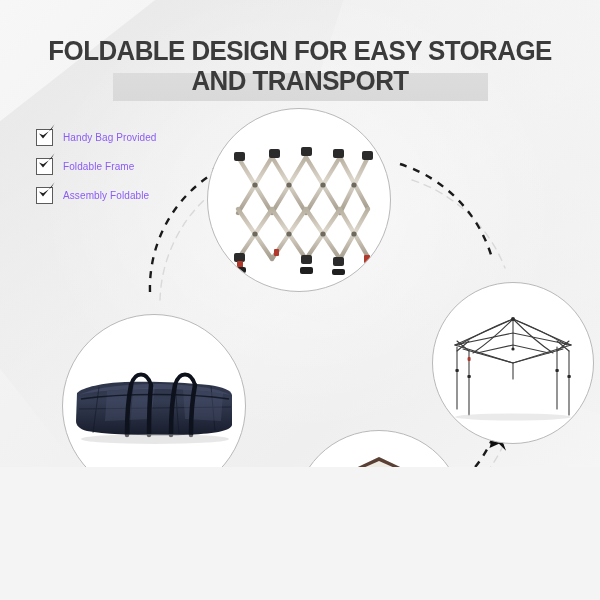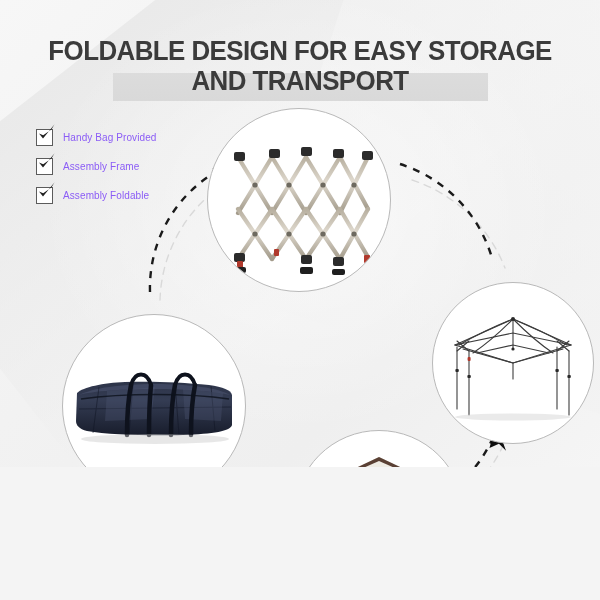--- a/index.html
+++ b/index.html
@@ -75,21 +75,21 @@
       </span>
       <span class="feat-lbl">Handy Bag Provided</span>
     </div>
 
     <div class="feat">
       <span class="cbx">
         <svg viewBox="0 0 20 20" aria-hidden="true">
           <path d="M3 9.6 L7 14.5 L18.4 0.6 L15.4 5.6 L7.2 11.2 Z" fill="#1e1e1e"></path>
         </svg>
       </span>
-      <span class="feat-lbl">Assembly Frame</span>
+      <span class="feat-lbl">Foldable Frame</span>
     </div>
 
     <div class="feat">
       <span class="cbx">
         <svg viewBox="0 0 20 20" aria-hidden="true">
           <path d="M3 9.6 L7 14.5 L18.4 0.6 L15.4 5.6 L7.2 11.2 Z" fill="#1e1e1e"></path>
         </svg>
       </span>
       <span class="feat-lbl">Assembly Foldable</span>
     </div>

